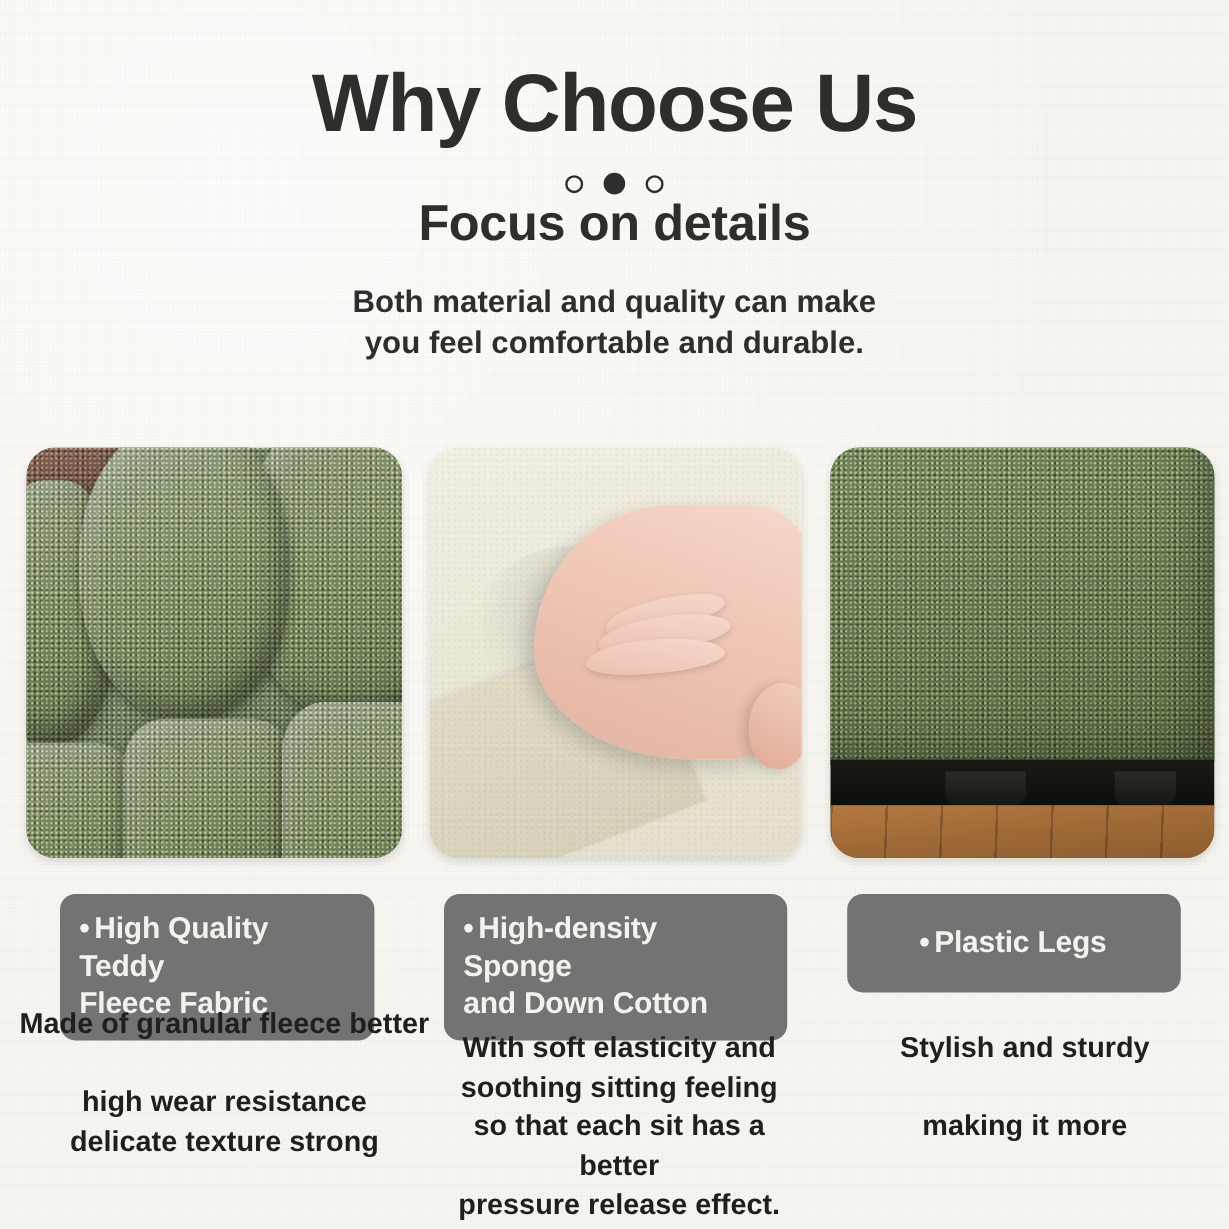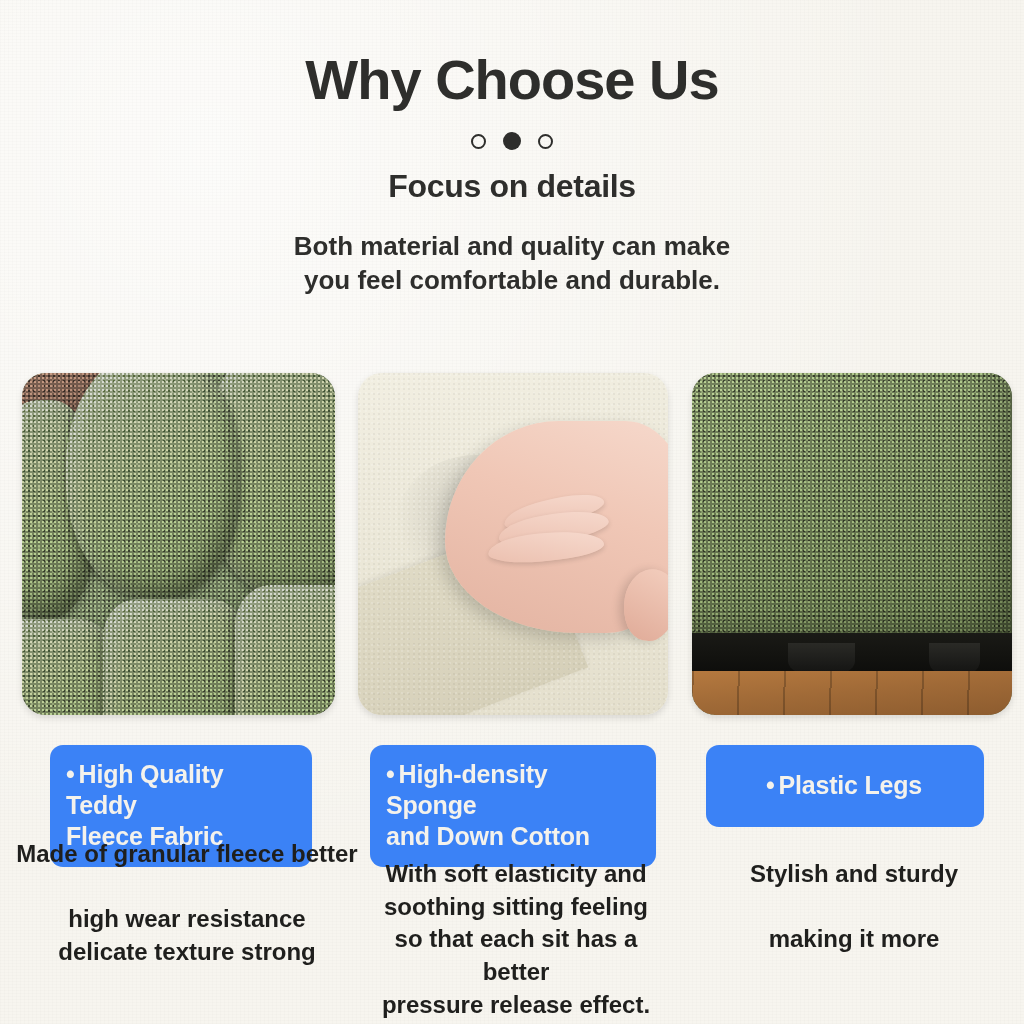--- a/index.html
+++ b/index.html
@@ -17,45 +17,44 @@
     background:
       repeating-linear-gradient(0deg, rgba(0,0,0,0.012) 0 1px, rgba(255,255,255,0) 1px 3px),
       repeating-linear-gradient(90deg, rgba(0,0,0,0.010) 0 1px, rgba(255,255,255,0) 1px 4px),
       radial-gradient(circle at 20% 15%, rgba(255,255,255,.7), rgba(0,0,0,0) 60%);
   }
   .page{ position:relative; z-index:1; width:1024px; height:1024px; }
 
   
   .title{
     text-align:center;
-    font-size:56px;
+    font-size:68px;
     font-weight:bold;
     letter-spacing:-1px;
     color:#2e2e2c;
     line-height:1;
     padding-top:52px;
   }
   .dots{
     display:flex; justify-content:center; align-items:center;
     gap:17px; margin-top:24px; height:18px;
   }
   .dot-hollow{
     width:15px; height:15px; border-radius:50%;
     border:2.6px solid #2e2e2c; background:transparent;
   }
   .dot-solid{
     width:18px; height:18px; border-radius:50%;
     background:#2e2e2c;
   }
   .subtitle{
     text-align:center;
-    font-size:32px;
+    font-size:42px;
     font-weight:bold;
     color:#2e2e2c;
-    margin-top:18px;
     letter-spacing:-0.3px;
   }
   .lede{
     text-align:center;
     font-size:26px;
     font-weight:bold;
     color:#2e2e2c;
     margin-top:24px;
     line-height:1.32;
   }
@@ -180,21 +179,21 @@
   .p3-floor::after{
     content:""; position:absolute; inset:0;
     background:repeating-linear-gradient(92deg,
       rgba(0,0,0,.22) 0 2px, rgba(0,0,0,0) 2px 46px);
   }
 
   
   .badges{ position:absolute; top:745px; left:0; width:1024px; }
   .badge{
     position:absolute;
-    background:#3b82f6;
+    background:#737373;
     color:#f4f2ec;
     border-radius:13px;
     font-size:25px;
     font-weight:bold;
     line-height:1.24;
     padding:14px 18px 15px 16px;
     letter-spacing:-0.2px;
   }
   .badge-1{ left:50px;  width:262px; }
   .badge-2{ left:370px; width:286px; }

